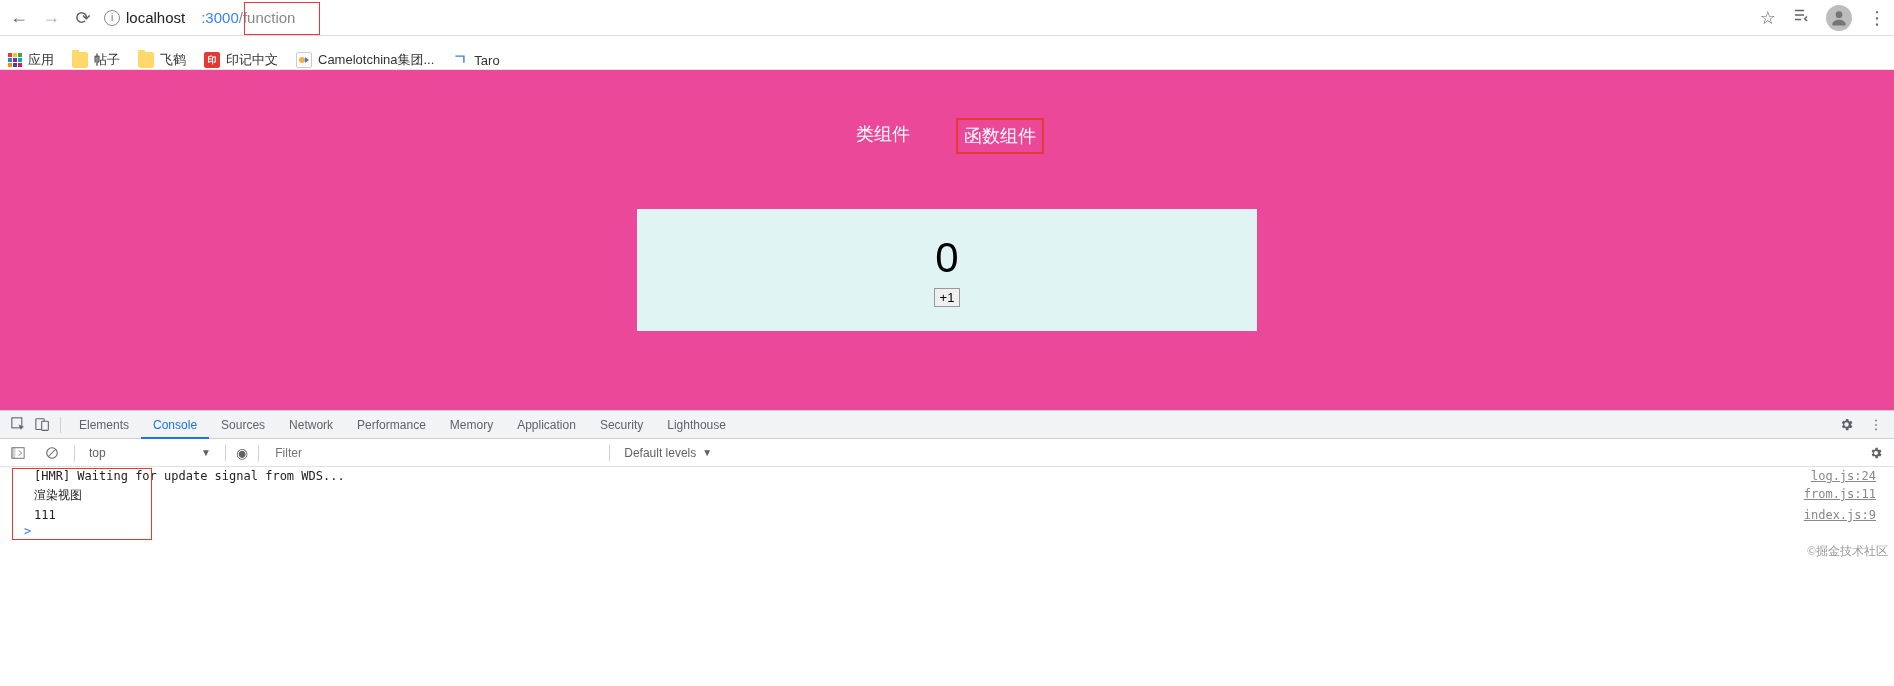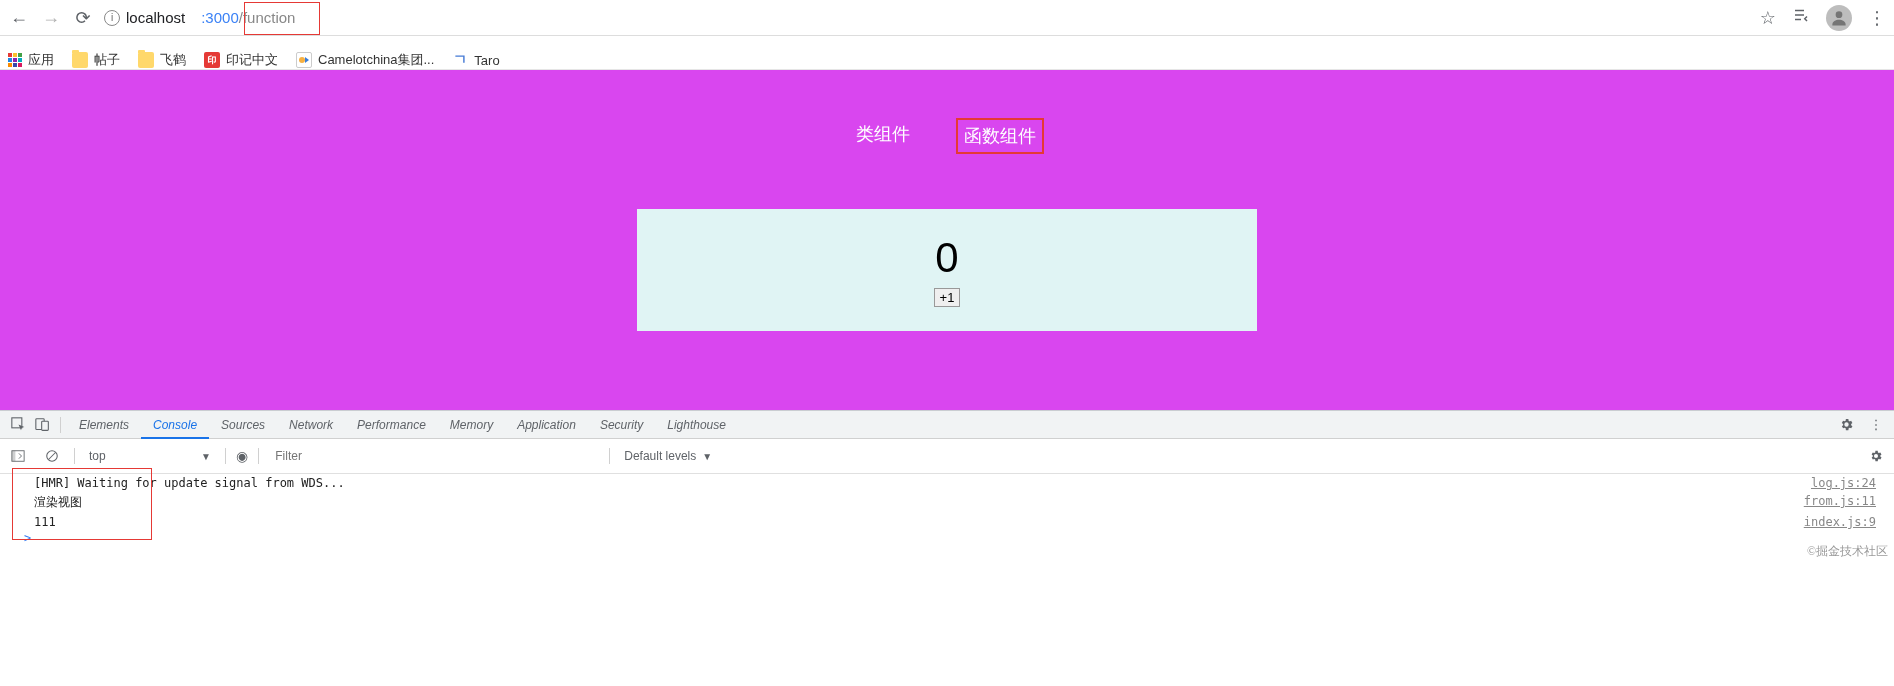--- a/index.html
+++ b/index.html
@@ -29,37 +29,37 @@
     .apps-icon span:nth-child(1){background:#e53935}.apps-icon span:nth-child(2){background:#fbc02d}.apps-icon span:nth-child(3){background:#43a047}
     .apps-icon span:nth-child(4){background:#1e88e5}.apps-icon span:nth-child(5){background:#8e24aa}.apps-icon span:nth-child(6){background:#00acc1}
     .apps-icon span:nth-child(7){background:#fb8c00}.apps-icon span:nth-child(8){background:#3949ab}.apps-icon span:nth-child(9){background:#d81b60}
     .folder-icon { background: #ffd86b; border-radius: 2px 2px 2px 2px; position: relative; }
     .folder-icon::before{content:"";position:absolute;top:-2px;left:0;width:7px;height:3px;background:#ffd86b;border-radius:1px 1px 0 0;}
     .sq-red { background: #e53935; color: #fff; font-size: 9px; font-weight: bold; }
     .sq-white { background: #fff; border: 1px solid #ccc; }
     .sq-blue { color: #4a7dd6; font-weight: bold; font-size: 14px; }
 
     
-    .page { background: #d946ef; height: 340px; position: relative; }
+    .page { background: #ec4899; height: 340px; position: relative; }
     .nav-links { display: flex; justify-content: center; gap: 40px; padding-top: 48px; }
     .nav-link { color: #fff; font-size: 18px; text-decoration: none; cursor: pointer; padding: 4px 6px; }
     .nav-link.active-box { border: 2px solid #e53935; }
     .counter-card { background: #e0f4f4; width: 620px; height: 122px; margin: 55px auto 0; display: flex; flex-direction: column; align-items: center; justify-content: center; gap: 6px; }
     .counter-value { font-size: 42px; color: #000; }
     .inc-btn { border: 1px solid #999; background: #efefef; font-size: 13px; padding: 1px 5px; cursor: pointer; }
 
     
     .devtools { border-top: 1px solid #cacdd1; }
     .dt-tabs { display: flex; align-items: center; height: 28px; background: #f1f3f4; border-bottom: 1px solid #d0d0d0; padding: 0 6px; gap: 0; }
     .dt-iconbtn { width: 24px; height: 24px; display: flex; align-items: center; justify-content: center; color: #5f6368; cursor: pointer; }
-    .dt-tab { padding: 0 12px; height: 28px; line-height: 28px; font-size: 12px; color: #5f6368; cursor: pointer; font-style: italic; }
+    .dt-tab { padding: 0 12px; height: 28px; line-height: 28px; font-size: 12px; color: #5f6368; cursor: pointer; }
     .dt-tab.active { color: #1a73e8; border-bottom: 2px solid #1a73e8; }
     .dt-right { margin-left: auto; display: flex; align-items: center; gap: 6px; }
 
-    .dt-filter { display: flex; align-items: center; height: 35px; background: #fff; border-bottom: 1px solid #e0e0e0; padding: 4px 6px; gap: 10px; font-size: 12px; color: #5f6368; }
+    .dt-filter { display: flex; align-items: center; height: 28px; background: #fff; border-bottom: 1px solid #e0e0e0; padding: 4px 6px; gap: 10px; font-size: 12px; color: #5f6368; }
     .dt-select { display: flex; align-items: center; gap: 20px; border: none; padding: 2px 4px; width: 130px; justify-content: space-between; }
     .dt-select-caret { font-size: 10px; }
     .dt-filter input { border: none; outline: none; padding: 3px 6px; width: 330px; font-size: 12px; background: transparent; }
     .dt-filter .sep { width: 1px; height: 16px; background: #d0d0d0; }
     .eye-icon { font-size: 14px; }
 
     .dt-console { background: #fff; font-family: Consolas, Menlo, monospace; font-size: 12px; padding-left: 16px; }
     .log-row { display: flex; padding: 2px 18px; border-bottom: 0px solid #f0f0f0; }
     .log-msg { flex: 1; white-space: pre; color: #222; }
     .log-src { color: #888; text-decoration: underline; cursor: pointer; }

